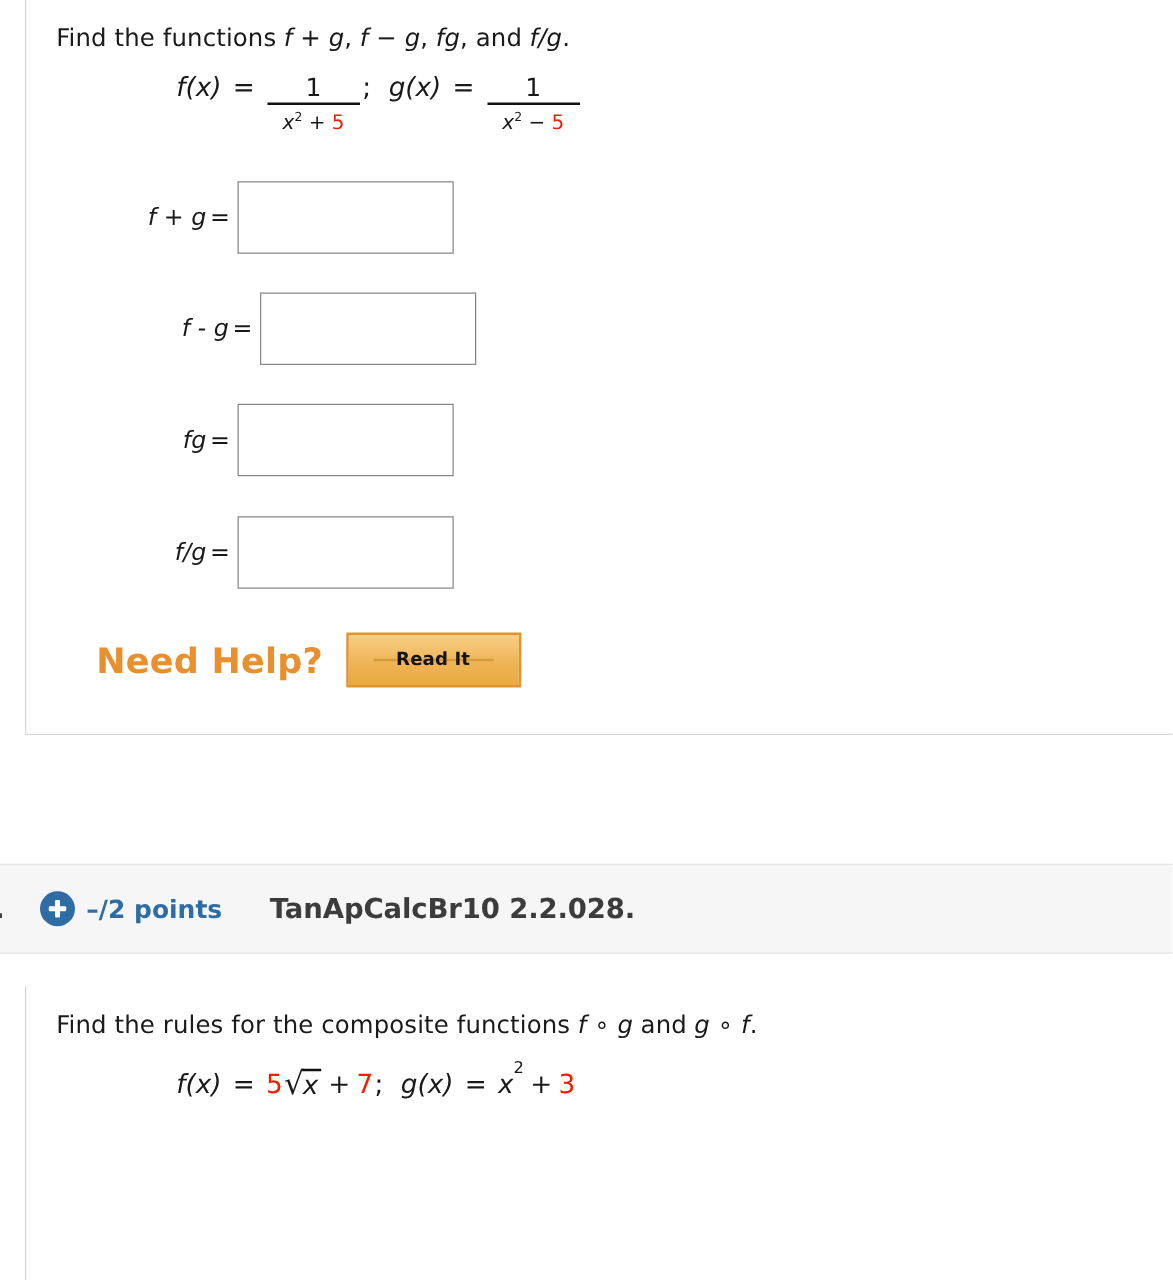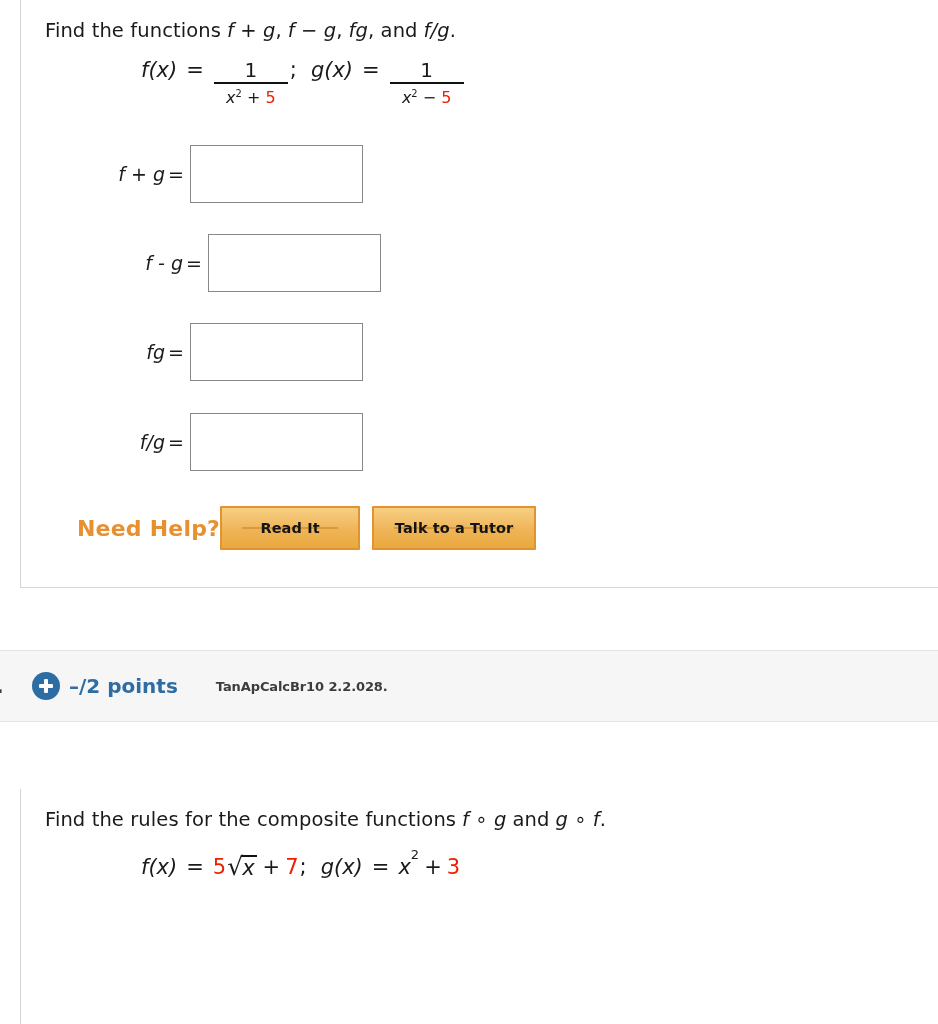--- a/index.html
+++ b/index.html
@@ -151,29 +151,29 @@
   #need-help-row {
     position: absolute;
     left: 56px;
     top: 506px;
     display: flex;
     align-items: center;
   }
   #need-help-label {
     color: #e8902f;
     font-weight: bold;
-    font-size: 22px;
+    font-size: 28px;
     letter-spacing: 0.2px;
+    margin-right: 18px;
     white-space: nowrap;
   }
   .help-btn {
     border: 2px solid #e2922f;
     background: linear-gradient(#f7cf84, #efb457 55%, #eaa93f);
     padding: 20px;
-    margin-right: 12px;
     border-radius: 1px;
     box-sizing: border-box;
     height: 30px;
     display: flex;
     align-items: center;
     justify-content: center;
     cursor: pointer;
   }
   .help-btn .btn-face {
     border: 1px solid #d79b3a;
@@ -194,21 +194,21 @@
     letter-spacing: 0.1px;
   }
   #btn-read-it   { width: 140px; }
   #btn-watch-it  { width: 140px; }
   #btn-tutor     { width: 164px; }
 
   
   #problem-2-header {
     position: absolute;
     left: 0;
-    top: 650px;
+    top: 691px;
     width: 938px;
     height: 72px;
     background: #f6f6f6;
     border-top: 1px solid #e4e4e4;
     border-bottom: 1px solid #e4e4e4;
     box-sizing: border-box;
     display: flex;
     align-items: center;
   }
   #problem-number {
@@ -244,21 +244,21 @@
   }
   #points-label {
     color: #2e6ca4;
     font-size: 20px;
     font-weight: bold;
     margin-left: 9px;
     white-space: nowrap;
   }
   #assignment-id {
     color: #3c3c3c;
-    font-size: 13px;
+    font-size: 22px;
     font-weight: bold;
     margin-left: 38px;
     letter-spacing: -0.1px;
     white-space: nowrap;
   }
 </style>
 </head>
 <body>
 
 <div class="panel" id="problem-1-panel">
@@ -319,25 +319,20 @@
   <div id="need-help-row">
     <span id="need-help-label">Need Help?</span>
 
     <div class="help-btn" id="btn-read-it">
       <span class="btn-face">
         <span class="lbl">Read It</span>
       </span>
     </div>
 
 
-    <div class="help-btn" id="btn-tutor">
-      <span class="btn-face">
-        <span class="lbl">Talk to a Tutor</span>
-      </span>
-    </div>
   </div>
 </div>
 
 <div id="problem-2-header">
   <span id="problem-number">.</span>
   <span id="plus-circle-icon"></span>
   <span id="points-label">–/2 points</span>
   <span id="assignment-id">TanApCalcBr10 2.2.028.</span>
 </div>
 

